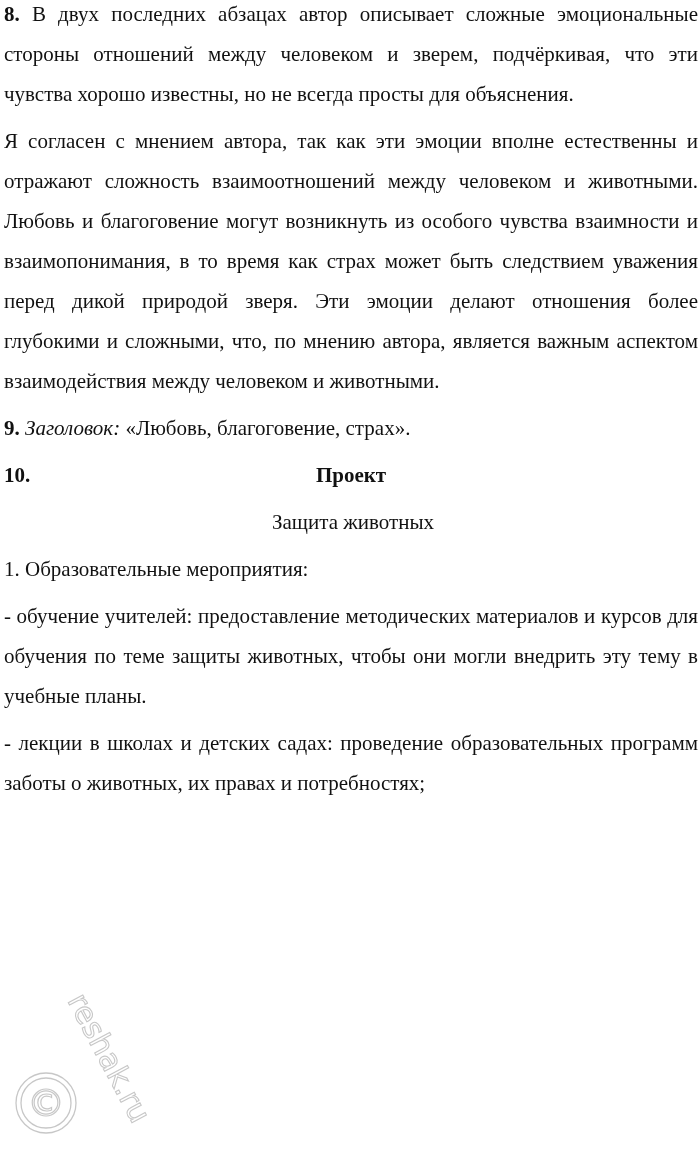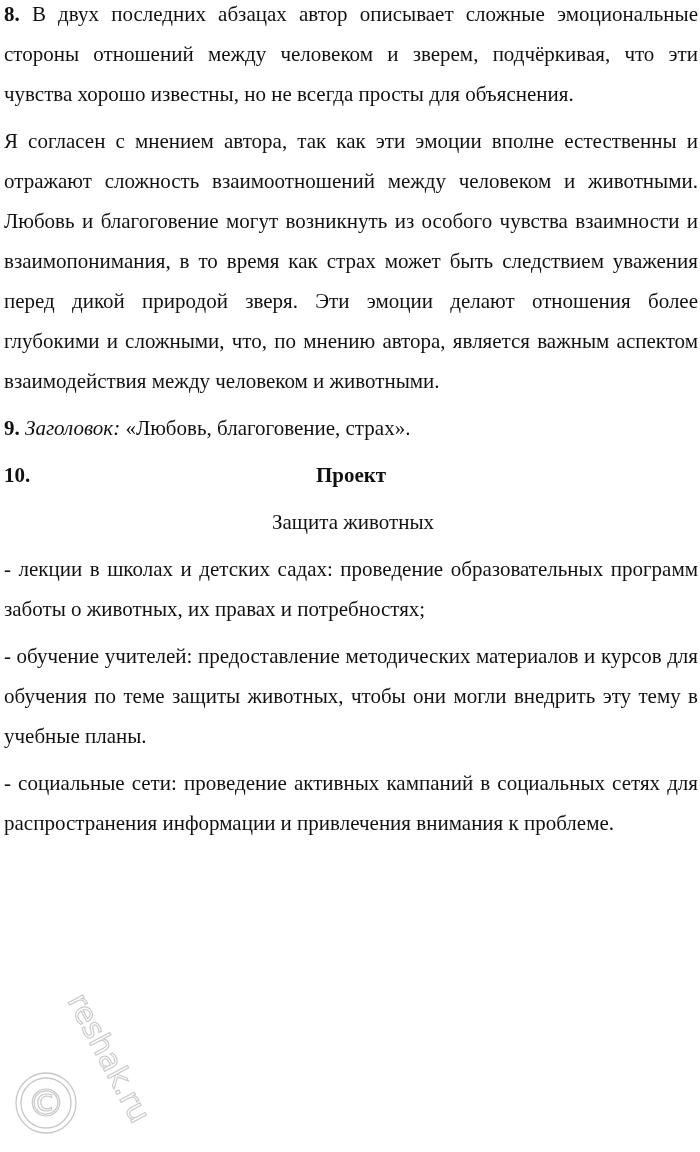--- a/index.html
+++ b/index.html
@@ -77,24 +77,24 @@
 
   <p class="p nojust"><span class="num">9.</span> <span class="ital">Заголовок:</span><span> «Любовь, благоговение, страх».</span></p>
 
   <div class="heading-row">
     <span class="h-num">10.</span>
     <span class="h-title">Проект</span>
   </div>
 
   <div class="center-bold">Защита животных</div>
 
+  <p class="p nojust">1. Образовательные мероприятия:</p>
+  <p class="p">- обучение учителей: предоставление методических материалов и курсов для обучения по теме защиты животных, чтобы они могли внедрить эту тему в учебные планы.</p>
   <p class="p">- лекции в школах и детских садах: проведение образовательных программ заботы о животных, их правах и потребностях;</p>
-  <p class="p">- обучение учителей: предоставление методических материалов и курсов для обучения по теме защиты животных, чтобы они могли внедрить эту тему в учебные планы.</p>
 
-  <p class="p">- социальные сети: проведение активных кампаний в социальных сетях для распространения информации и привлечения внимания к проблеме.</p>
 
 </div>
 
 <div class="watermark">
   <svg width="150" height="170" viewBox="0 0 150 170">
     <g fill="none" stroke="#9a9a9a" stroke-width="1.3">
       <circle cx="38" cy="118" r="30"></circle>
       <circle cx="38" cy="118" r="25"></circle>
     </g>
     <text x="38" y="131" text-anchor="middle" font-family="DejaVu Sans, sans-serif" font-size="38" fill="none" stroke="#9a9a9a" stroke-width="1.2">©</text>

